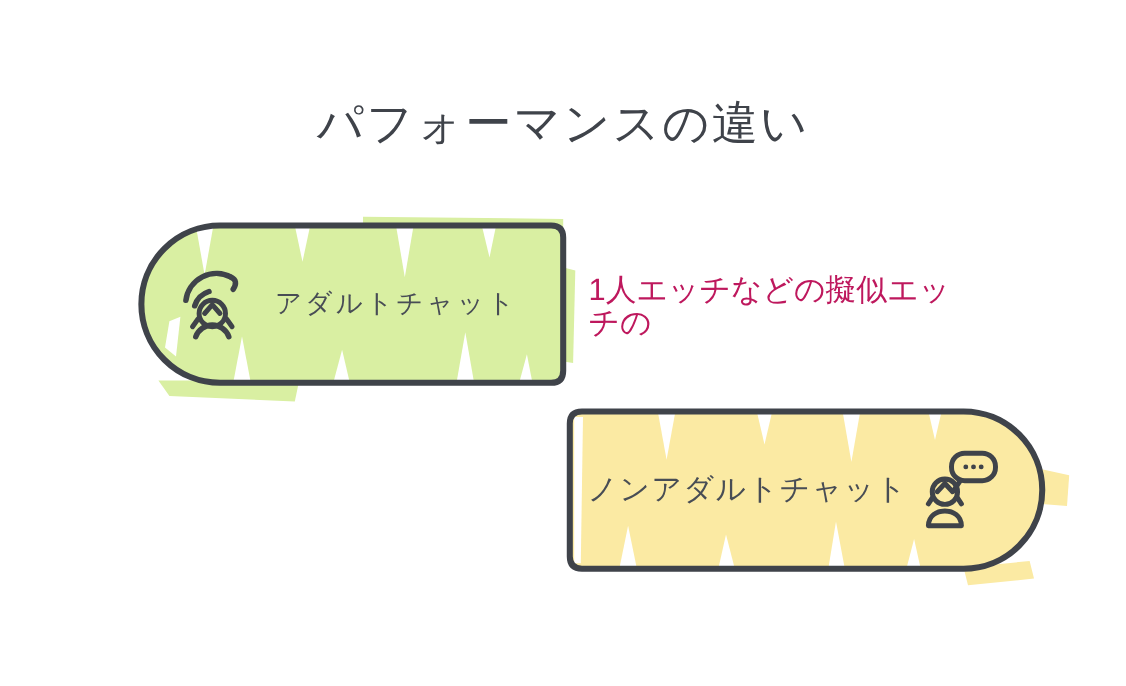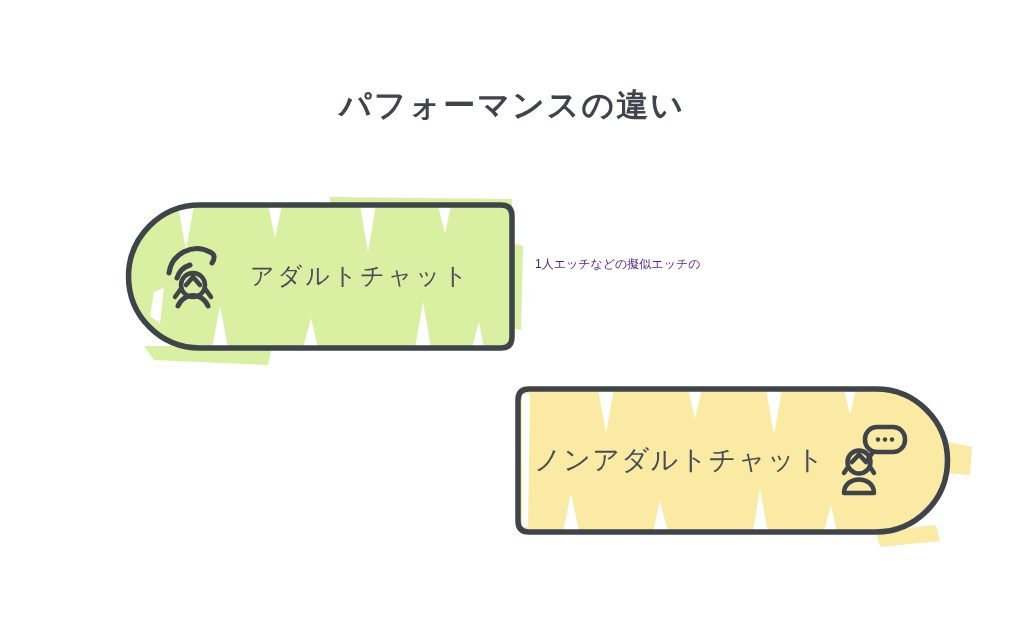--- a/index.html
+++ b/index.html
@@ -3,35 +3,35 @@
 <meta charset="utf-8">
 <style>
   html,body{margin:0;padding:0;}
   body{
     width:1024px;height:624px;background:#ffffff;position:relative;overflow:hidden;
     font-family:"Liberation Sans","DejaVu Sans",sans-serif;
   }
   .canvas{position:absolute;inset:0;}
   .title{
     position:absolute;top:84px;left:0;width:100%;margin:0;
-    text-align:center;font-size:32px;font-weight:bold;color:#3f434a;letter-spacing:2px;
+    text-align:center;font-size:42px;font-weight:normal;color:#3f434a;letter-spacing:2px;
   }
   .node{position:absolute;}
   .shape{position:absolute;left:0;top:0;width:100%;height:100%;overflow:visible;}
   .node-content{position:absolute;inset:0;display:flex;align-items:center;}
   .adult-node{left:120px;top:196px;width:402px;height:160px;}
   .adult-node .node-content{padding-left:42px;gap:26px;}
-  .nonadult-node{left:508px;top:381px;width:452px;height:158px;}
+  .nonadult-node{left:508px;top:366px;width:452px;height:158px;}
   .nonadult-node .node-content{padding-left:26px;gap:15px;}
   .node-label{
     font-size:24px;color:#484d55;letter-spacing:3px;white-space:nowrap;
   }
   .nonadult-node .node-label{font-size:27px;letter-spacing:1.5px;}
   .icon-wrap{display:flex;align-items:center;justify-content:center;flex:0 0 auto;}
-  .desc{position:absolute;font-size:12px;color:#4c1d95;line-height:30px;}
+  .desc{position:absolute;font-size:28px;color:#be185d;line-height:30px;}
   .desc span{display:block;}
   .desc-adult{left:535px;top:249px;width:350px;text-align:left;}
   .desc-nonadult{left:245px;top:446px;width:250px;text-align:right;}
 </style>
 </head>
 <body>
 
 <div class="canvas">
 
   <h1 class="title">パフォーマンスの違い</h1>

